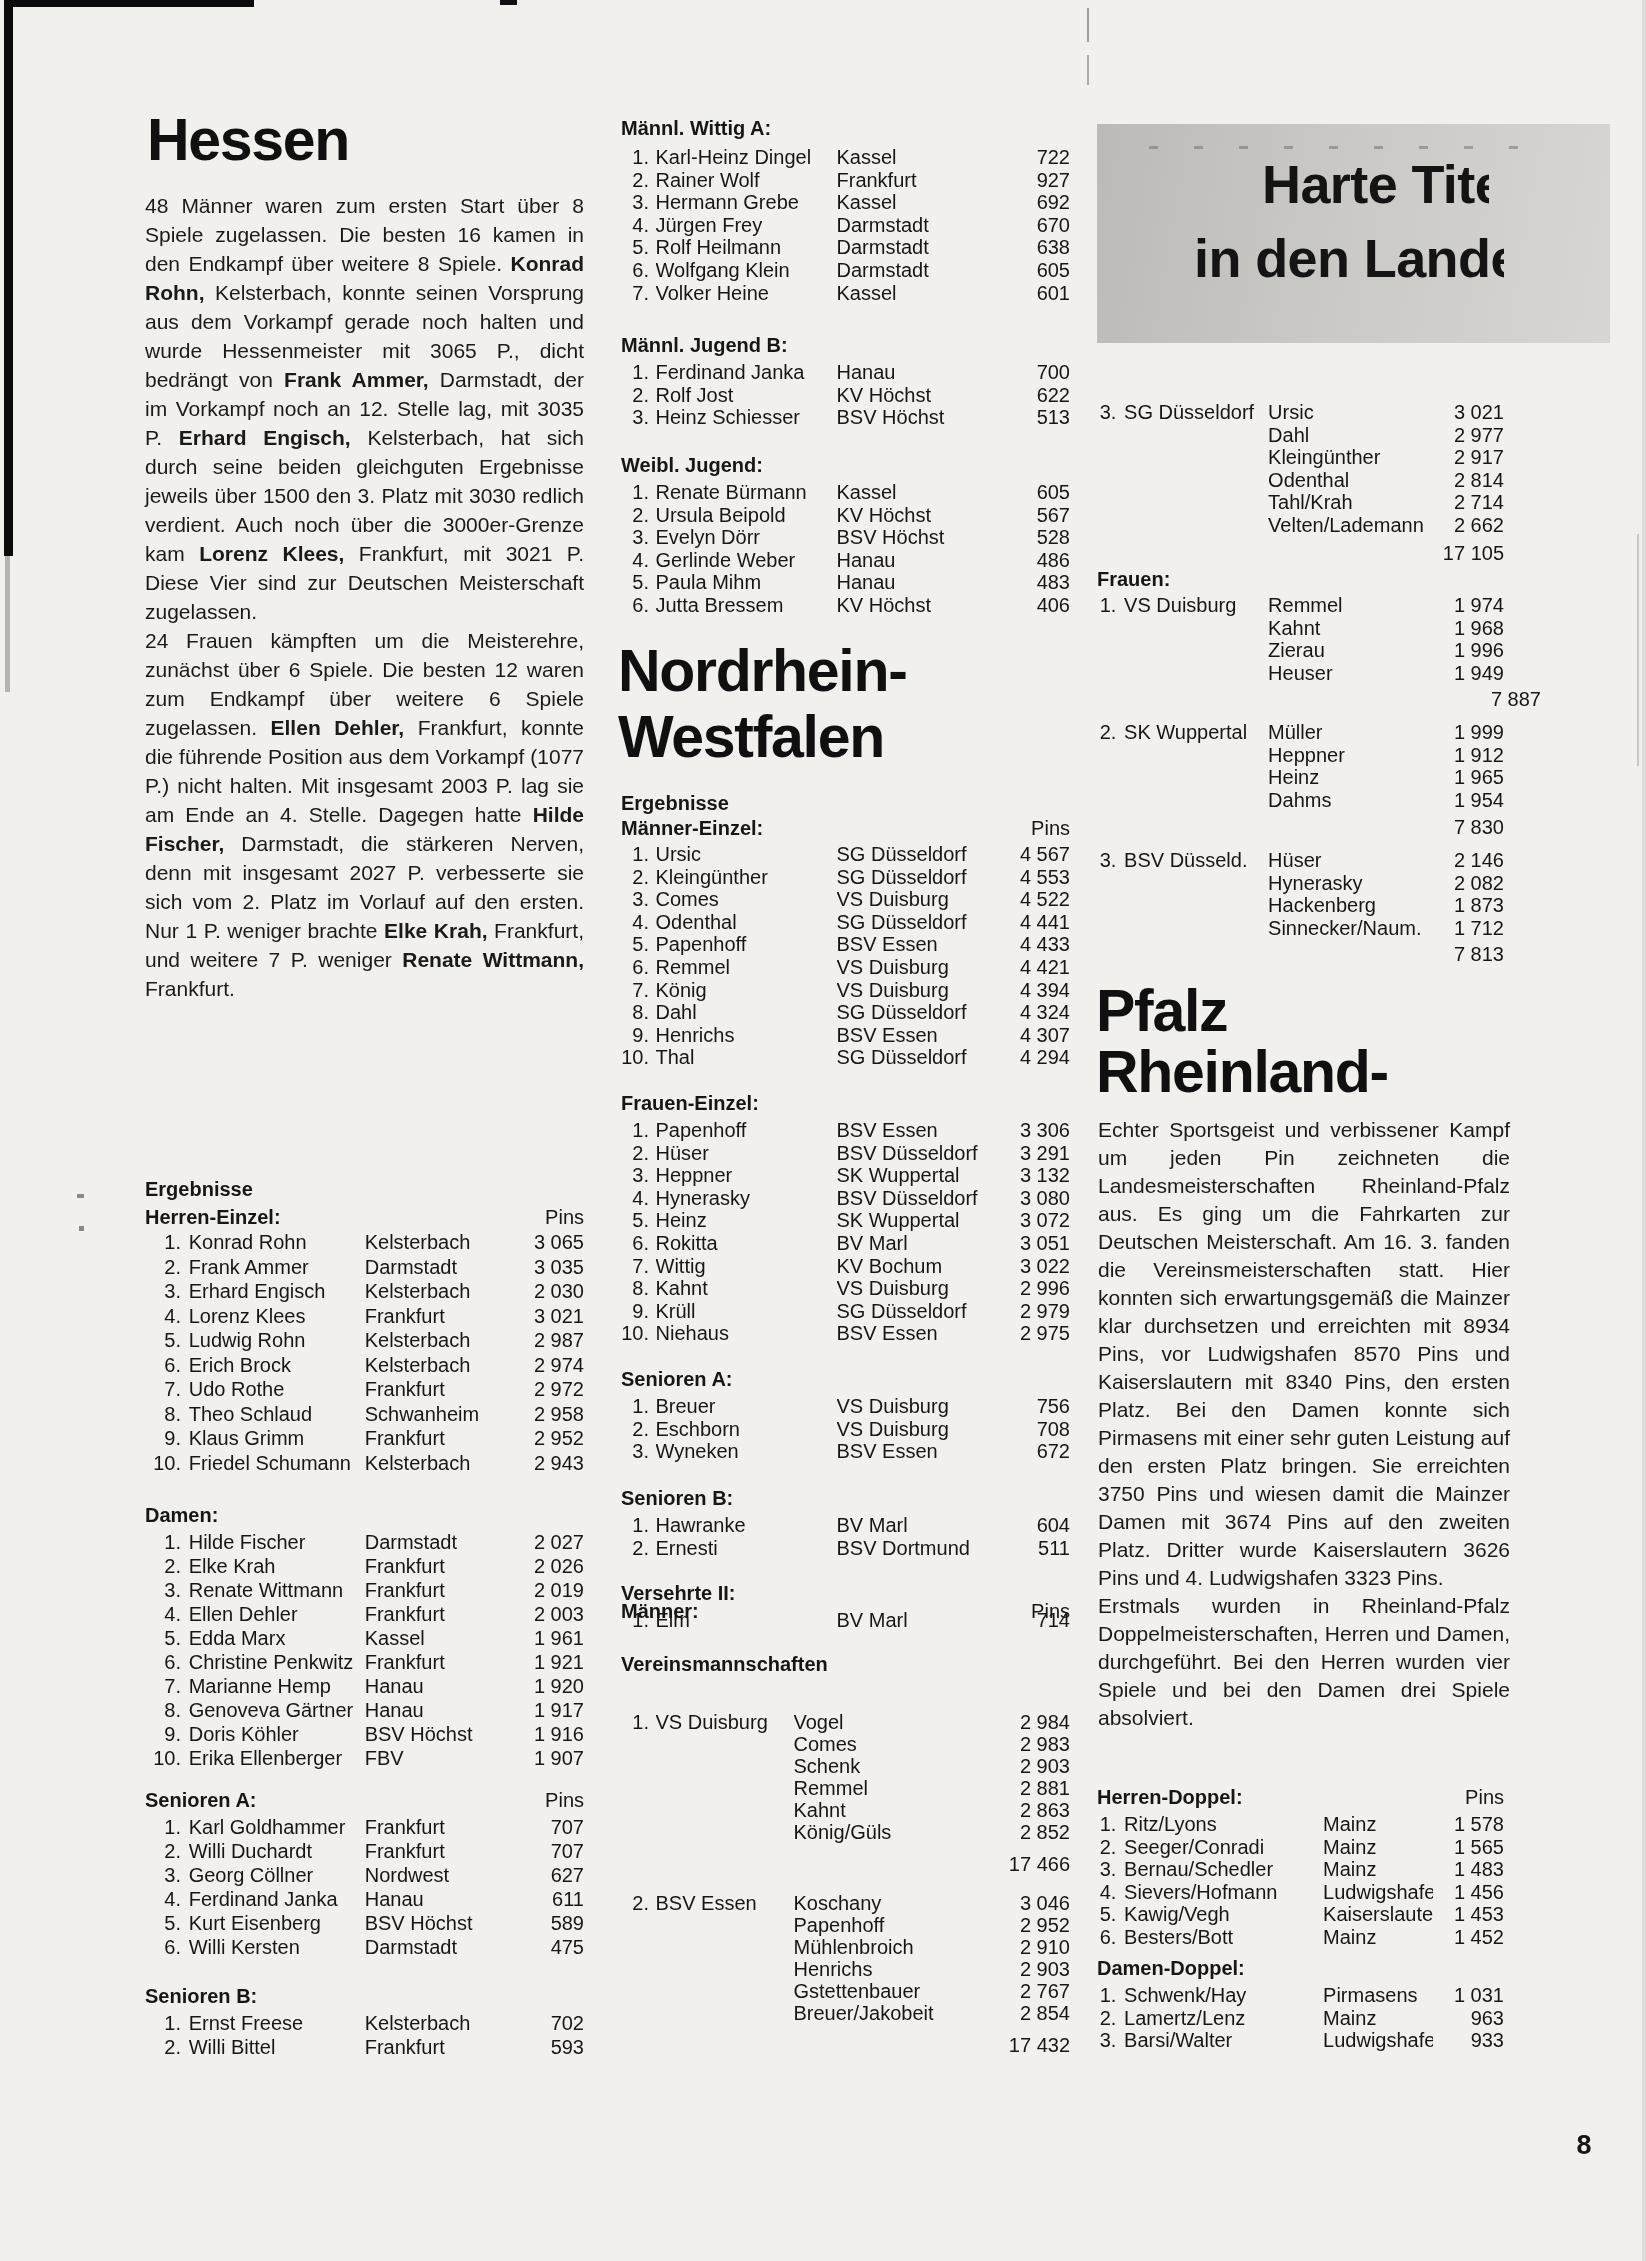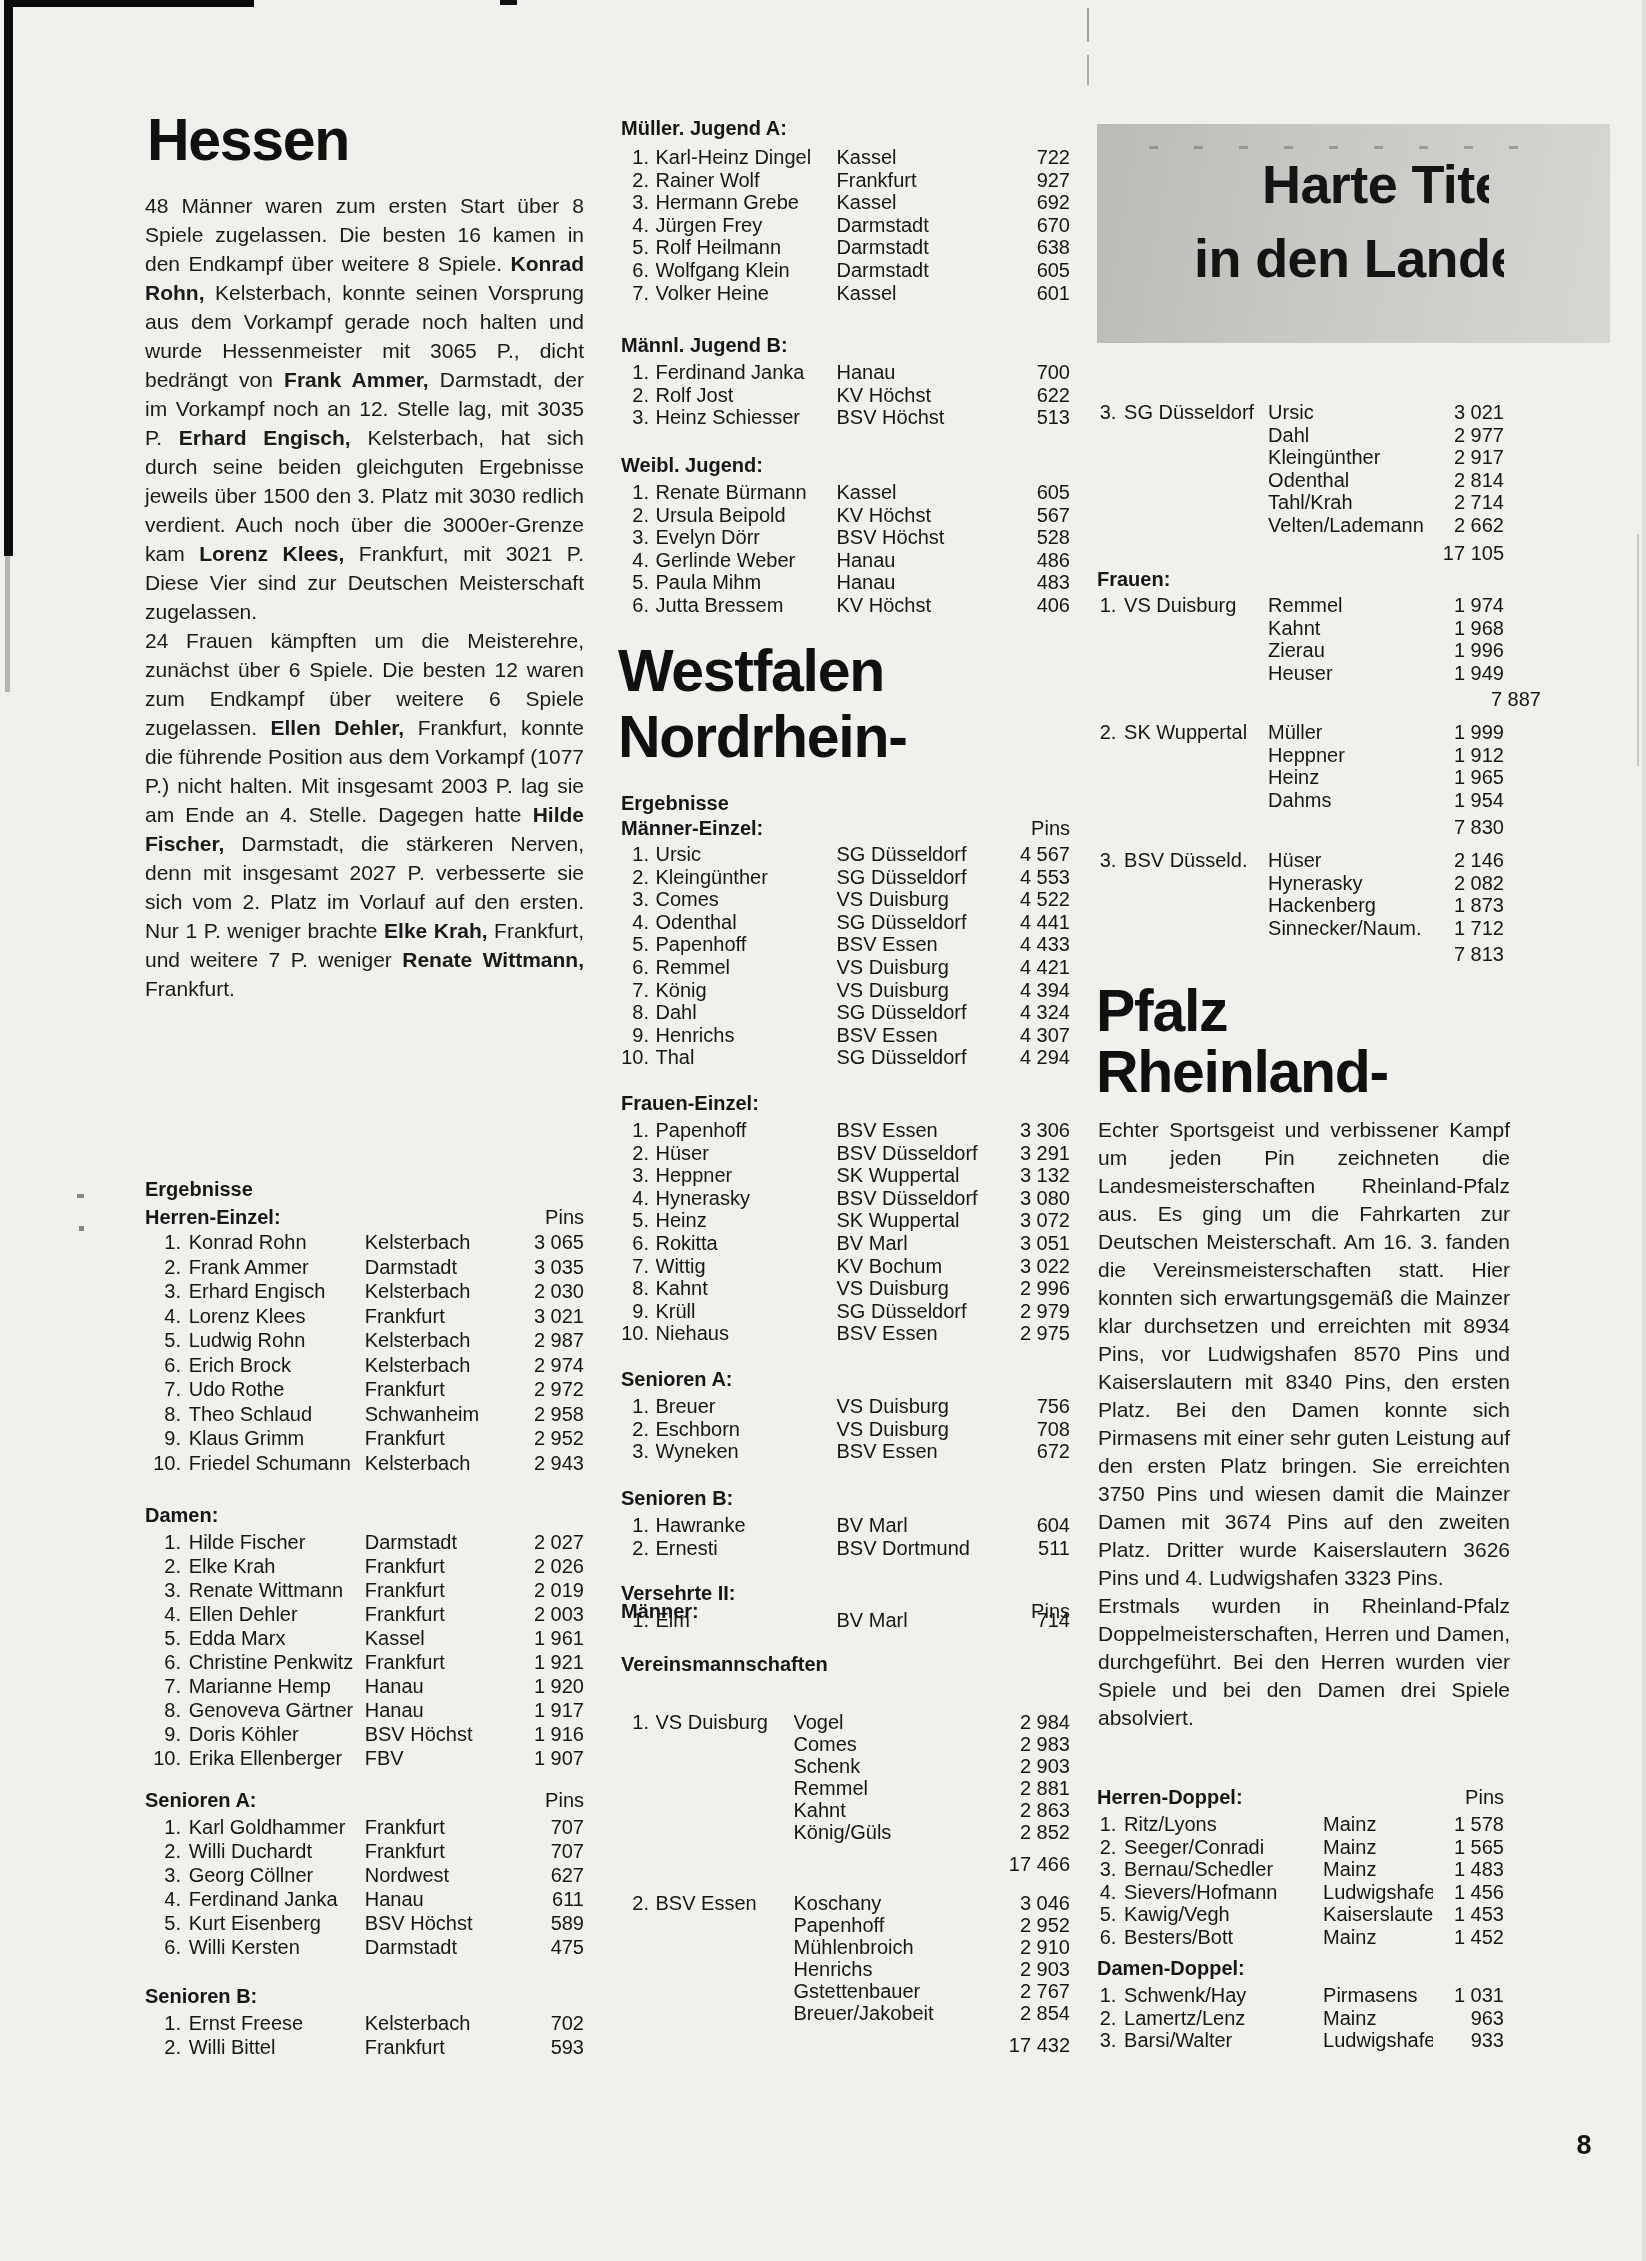--- a/index.html
+++ b/index.html
@@ -282,21 +282,21 @@
       </div>
 
       <div class="trow">
         <span class="rank">2.</span>
         <span class="name">Willi Bittel</span>
         <span class="club">Frankfurt</span>
         <span class="pins">593</span>
       </div>
     </div>
 
-  <div class="abs tbl-label" style="left:621px;top:117px;">Müller. Jugend A:</div>
+  <div class="abs tbl-label" style="left:621px;top:117px;">Männl. Wittig A:</div>
   <div class="abs rows t-mid lh35" style="left:621px;top:146px;width:449px;">
 
       <div class="trow">
         <span class="rank">1.</span>
         <span class="name">Karl-Heinz Dingel</span>
         <span class="club">Kassel</span>
         <span class="pins">722</span>
       </div>
 
       <div class="trow">
@@ -407,22 +407,22 @@
 
       <div class="trow">
         <span class="rank">6.</span>
         <span class="name">Jutta Bressem</span>
         <span class="club">KV Höchst</span>
         <span class="pins">406</span>
       </div>
     </div>
 
   <div class="abs big-title" style="left:618px;top:638px;line-height:66px;">
+    <div>Nordrhein-</div>
     <div>Westfalen</div>
-    <div>Nordrhein-</div>
   </div>
 
   <div class="abs tbl-label" style="left:621px;top:792px;">Ergebnisse</div>
   <div class="abs hdr" style="left:621px;top:817px;width:449px;">
     <span class="lbl">Männer-Einzel:</span>
     <span class="pins-label">Pins</span>
   </div>
   <div class="abs rows t-mid lh35" style="left:621px;top:843px;width:449px;">
 
       <div class="trow">

